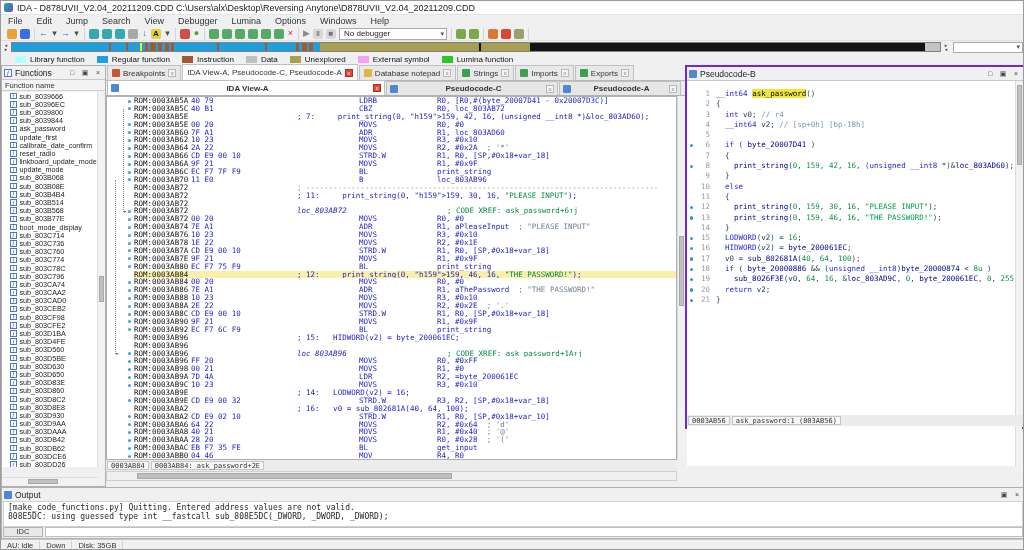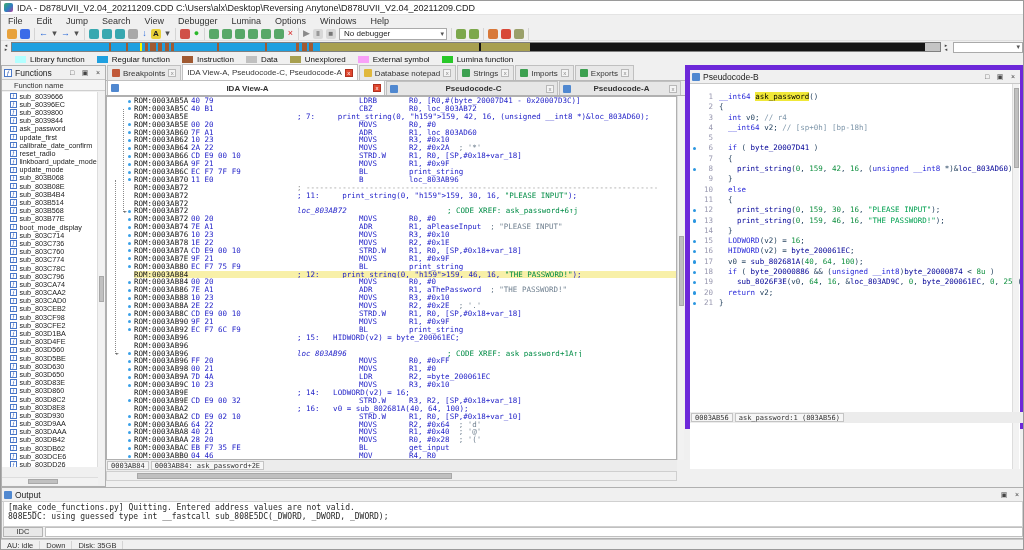--- a/index.html
+++ b/index.html
@@ -32,21 +32,21 @@
   .leg{display:flex;align-items:center;gap:4px;}
   .sw{width:11px;height:7px;display:inline-block;}
   
   .main{position:absolute;left:0;top:64px;width:1024px;height:422px;}
   
   .funcpanel{position:absolute;left:0;top:0;width:105px;height:422px;background:#f0f0f0;border:1px solid #b0b0b0;}
   .phead{height:14px;display:flex;align-items:center;background:#f0f0f0;border-bottom:1px solid #c8c8c8;font-size:8.5px;color:#222;padding:0 2px;gap:3px;}
   .phead .ttl{flex:1;overflow:hidden;white-space:nowrap;}
   .winbtn{width:10px;height:9px;font-size:7px;display:inline-flex;align-items:center;justify-content:center;color:#444;border:1px solid transparent;}
   .fnicon{width:8px;height:8px;border:1px solid #4a78c8;background:#fff;color:#2858b8;font-size:7px;font-style:italic;font-family:"Liberation Serif",serif;display:inline-flex;align-items:center;justify-content:center;flex:0 0 auto;}
-  .colhead{height:11px;background:#f4f4f4;border-bottom:1px solid #cfcfcf;font-size:7.5px;color:#333;padding-left:12px;display:flex;align-items:center;}
+  .colhead{height:11px;background:#f4f4f4;border-bottom:1px solid #cfcfcf;font-size:7.5px;color:#333;padding-left:3px;display:flex;align-items:center;}
   .funclist{position:absolute;left:0;top:26px;width:96px;height:375px;overflow:hidden;background:#fff;}
   .frow{height:8.2px;display:flex;align-items:center;padding-left:8px;gap:3px;white-space:nowrap;}
   .frow .nm{font-size:7.2px;color:#1a1a1a;}
   .frow .fnicon{width:6.5px;height:6.5px;font-size:6px;}
   .vscroll{position:absolute;right:1px;top:26px;width:7px;height:375px;background:#f2f2f2;border-left:1px solid #ddd;}
   .vthumb{position:absolute;left:1px;width:5px;background:#c0c0c0;border:1px solid #a8a8a8;}
   .fhscroll{position:absolute;left:0;bottom:1px;width:96px;height:8px;background:#f2f2f2;border-top:1px solid #ddd;}
   .hthumb{position:absolute;top:1px;height:5px;background:#c0c0c0;border:1px solid #a8a8a8;}
   
   .center{position:absolute;left:105px;top:0;width:579px;height:422px;background:#f0f0f0;}
@@ -63,35 +63,35 @@
   .listing{position:absolute;left:0;top:31px;width:571px;height:364px;background:#fff;border:1px solid #b0b0b0;overflow:hidden;font-family:"DejaVu Sans Mono",monospace;font-size:7.5px;}
   .lrow{height:7.9px;line-height:7.9px;display:flex;white-space:pre;position:relative;}
   .gut{width:27px;flex:0 0 auto;position:relative;}
   .dot{position:absolute;right:3px;top:2.5px;width:3px;height:3px;border-radius:50%;background:#3aa0e8;}
   .rc{flex:1;display:flex;overflow:hidden;}
   .lrow.cur .rc{background:#f8f0a8;}
   .addr{width:57px;flex:0 0 auto;color:#141414;}
   .bts{width:168px;flex:0 0 auto;color:#2323c8;}
   .sp106{width:106px;flex:0 0 auto;}
   .mn{width:50px;flex:0 0 auto;color:#2323c8;}
-  .ops{color:#2323c8;}
+  .ops{color:#2323c8;margin-left:28px;}
   .gcmt{color:#708090;}
   .xref{color:#008c46;}
   .loclbl{width:150px;flex:0 0 auto;color:#2323c8;font-style:italic;}
   .cmtline{color:#2323c8;}
   .sep{color:#909090;}
   .str{color:#008c46;}
   .arrowline{position:absolute;border-left:1px dotted #8a8a8a;width:0;}
   .arrowhead{position:absolute;color:#6a6a6a;font-size:5px;line-height:5px;}
   .lstatus{position:absolute;left:0;top:395px;width:571px;height:11px;background:#ececec;display:flex;gap:2px;padding:1px 0 0 1px;font-family:"DejaVu Sans Mono",monospace;font-size:7px;color:#333;}
   .scell{background:#f6f6f6;border:1px solid #c4c4c4;padding:0 3px;display:flex;align-items:center;height:9px;}
   .chscroll{position:absolute;left:0;top:406px;width:571px;height:10px;background:#f0f0f0;border:1px solid #cfcfcf;}
   .cvscroll{position:absolute;right:1px;top:31px;width:7px;height:364px;background:#f2f2f2;border-left:1px solid #ddd;}
   
-  .rightpanel{position:absolute;left:684px;top:0;width:340px;height:364px;background:#f0f0f0;border:5px solid #6d28d9;}
+  .rightpanel{position:absolute;left:684px;top:0;width:340px;height:364px;background:#f0f0f0;border:2px solid #6d28d9;}
   .pccode{position:absolute;left:0;top:14px;width:330px;height:385px;background:#fff;overflow:hidden;font-family:"DejaVu Sans Mono",monospace;font-size:7.5px;padding-top:8px;}
   .prow{height:10.3px;line-height:10.3px;display:flex;white-space:pre;}
   .pdot{width:9px;flex:0 0 auto;position:relative;}
   .pdot i{position:absolute;left:3px;top:3.6px;width:3.4px;height:3.4px;border-radius:50%;background:#2a96e0;}
   .pnum{width:14px;flex:0 0 auto;text-align:right;color:#9898b0;margin-right:6px;}
   .ptxt{color:#1e3c5a;}
   .kw{color:#2828d8;}
   .glob{color:#000096;}
   .num{color:#109040;}
   .pstr{color:#00a050;}

